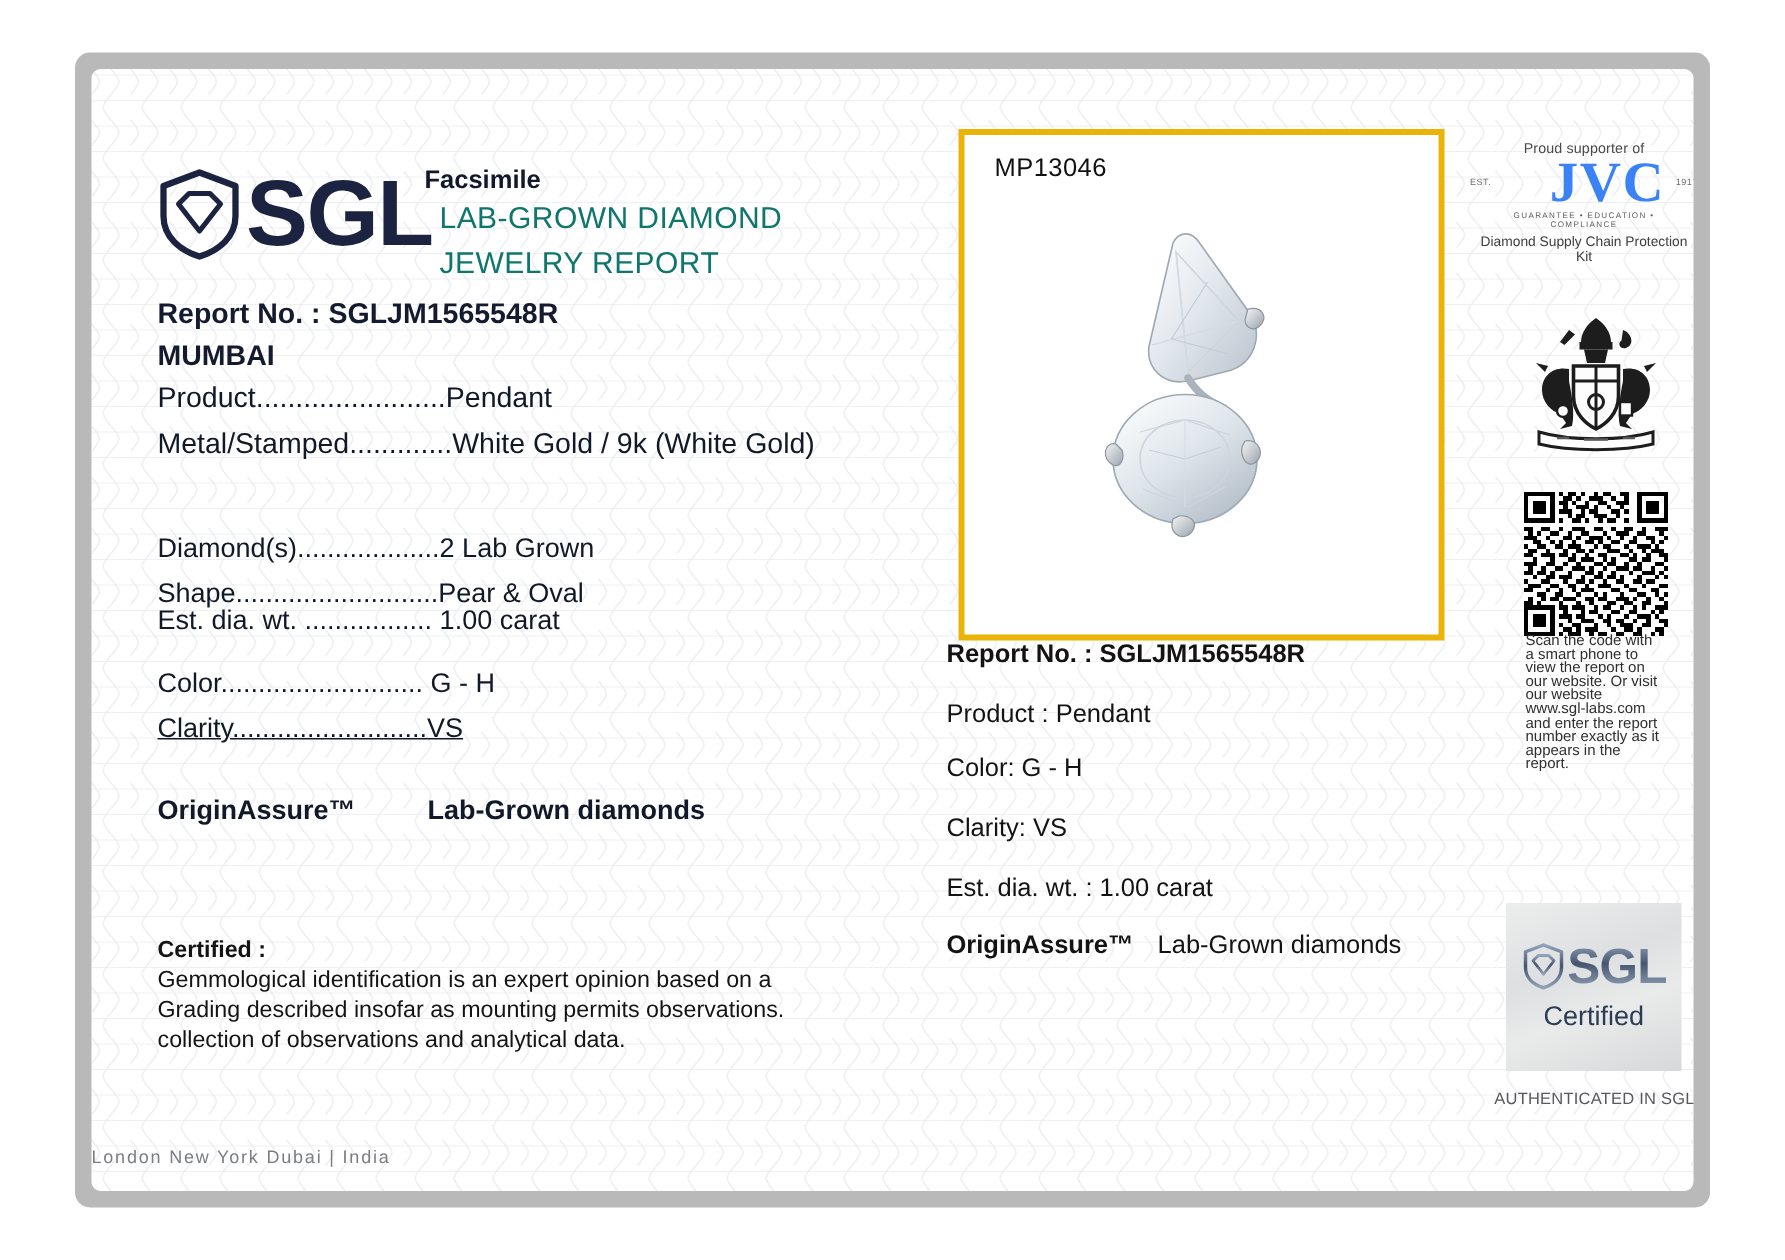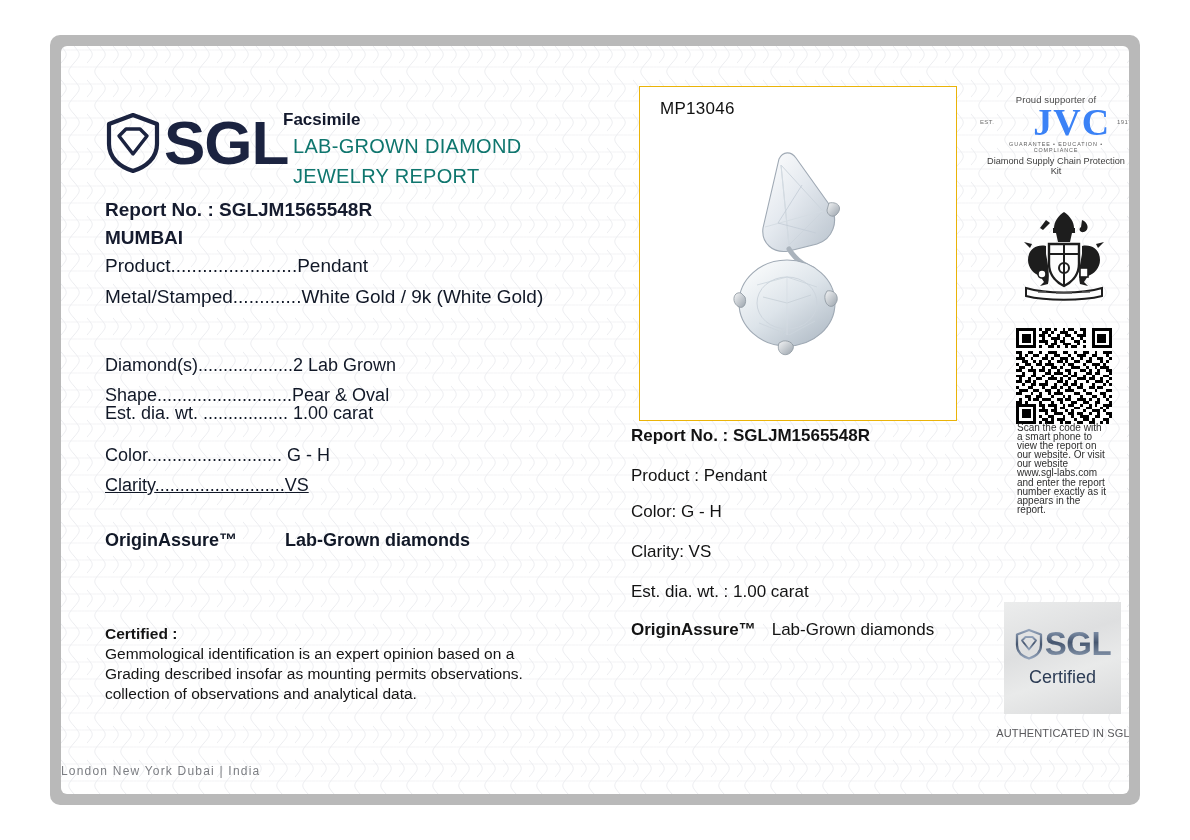--- a/index.html
+++ b/index.html
@@ -43,21 +43,21 @@
   #s4{top:399px;}
   #s5{top:429px;text-decoration:underline;}
   #s6{top:484px;font-weight:700;}
   #s6 .val{font-weight:700;padding-left:48px;}
 
   #comments{position:absolute;left:44px;top:578px;font-size:15.5px;color:#141414;line-height:20px;}
   #comments .ctitle{font-weight:700;}
 
   
   #img-panel{position:absolute;left:578px;top:40px;width:316px;height:333px;
-    background:#ffffff;border:1px solid #eab308;}
+    background:#ffffff;border:4px solid #eab308;}
   #mp-code{position:absolute;left:20px;top:12px;font-size:17px;color:#111;letter-spacing:.3px;}
   #pendant{position:absolute;left:50%;top:52%;transform:translate(-50%,-50%);}
 
   .c-line{position:absolute;left:570px;font-size:17px;color:#131313;white-space:nowrap;}
   #c1{top:380px;font-weight:700;}
   #c2{top:420px;}
   #c3{top:456px;}
   #c4{top:496px;}
   #c5{top:536px;}
   #c6{top:574px;font-weight:700;}

